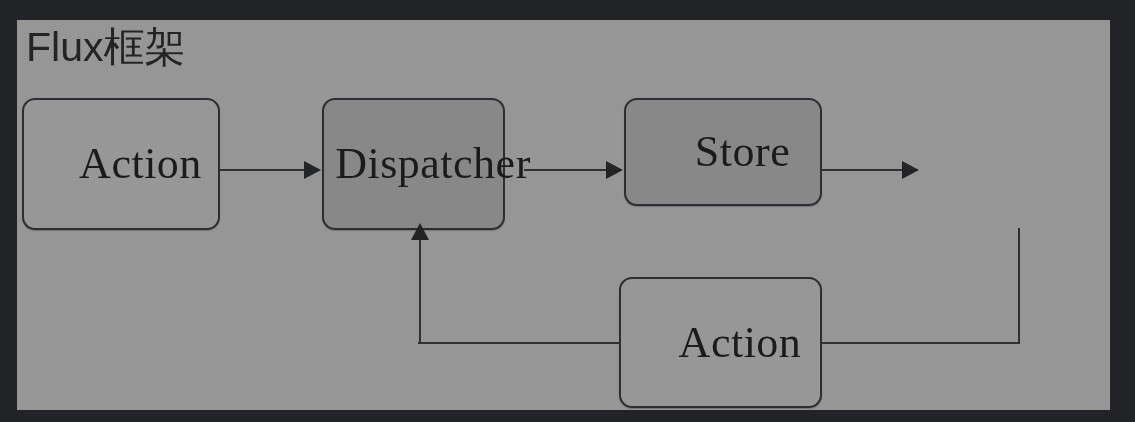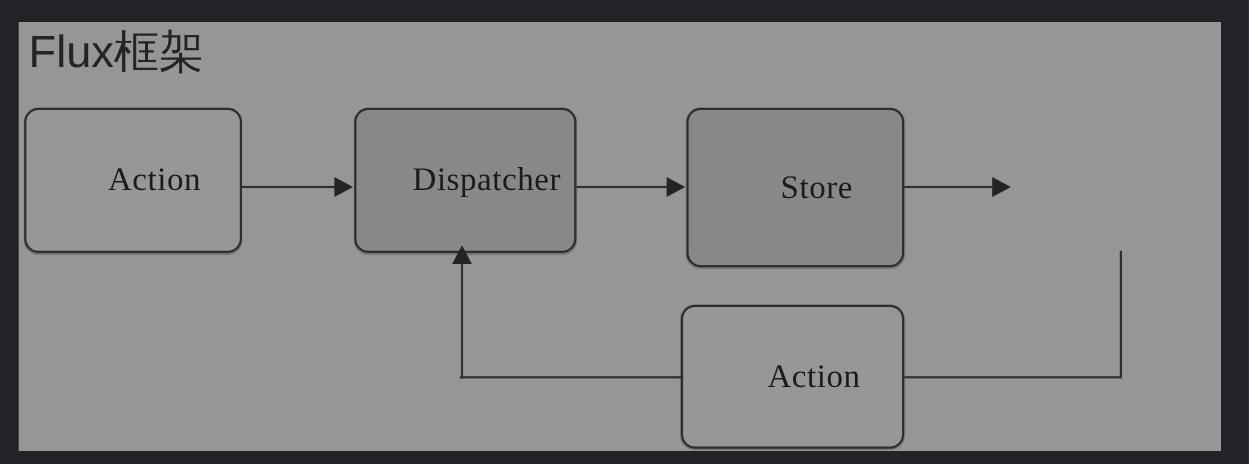--- a/index.html
+++ b/index.html
@@ -52,21 +52,21 @@
     display: flex;
     align-items: center;
     justify-content: center;
     font-family: "Liberation Serif", serif;
     color: #1b1b1b;
     background: #979797;
     box-shadow: 0 1px 1px rgba(0,0,0,0.22);
   }
   .node span {
     display: block;
-    font-size: 30px;
+    font-size: 44px;
     line-height: 36px;
     letter-spacing: 0.5px;
     margin-left: 39px;
   }
 
   .node.dim { background: #888888; }
 
   
   .h-line {
     position: absolute;
@@ -98,25 +98,25 @@
 
 <div id="figure">
   <div id="canvas">
 
     <div id="title">Flux框架</div>
 
     <div class="node" style="left:5px; top:78px; width:198px; height:132px;">
       <span>Action</span>
     </div>
 
-    <div class="node dim" style="left:305px; top:78px; width:202px; height:132px;">
+    <div class="node dim" style="left:305px; top:78px; width:183px; height:132px;">
       <span>Dispatcher</span>
     </div>
 
-    <div class="node dim" style="left:607px; top:78px; width:198px; height:145px;">
+    <div class="node dim" style="left:607px; top:78px; width:198px; height:108px;">
       <span>Store</span>
     </div>
 
 
     <div class="node" style="left:602px; top:257px; width:203px; height:131px;">
       <span>Action</span>
     </div>
 
     <div class="h-line" style="left:203px; top:149px; width:85px;"></div>
     <div class="arrow-right" style="left:287px; top:141px;"></div>

